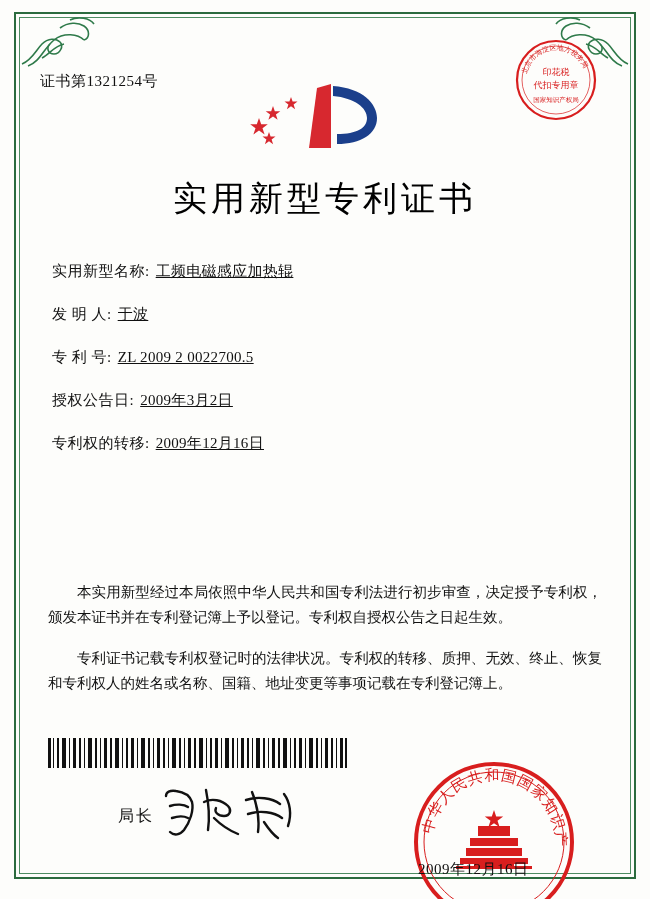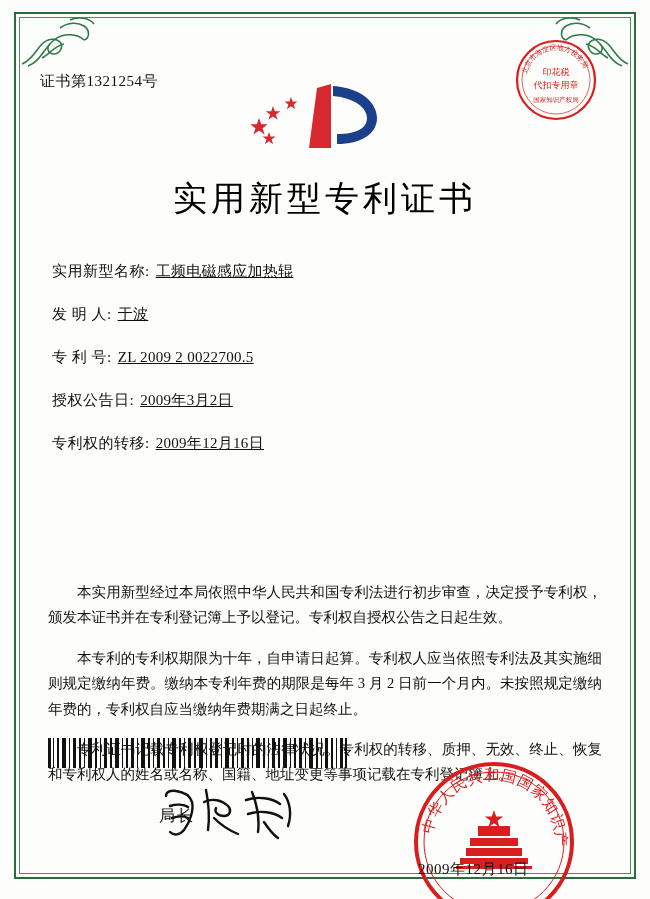--- a/index.html
+++ b/index.html
@@ -153,21 +153,20 @@
   .barcode svg { display: block; }
 
   
   .director {
     position: absolute;
     left: 118px;
     top: 806px;
     font-size: 16px;
     letter-spacing: 2px;
     color: #111;
-    margin-left: 41px;
   }
   .signature {
     position: absolute;
     left: 160px;
     top: 782px;
     width: 135px;
     height: 62px;
     color: #111;
   }
   .signature svg { display:block; }
@@ -271,21 +270,20 @@
       <span class="f-value">2009年3月2日</span>
     </div>
     <div class="field">
       <span class="f-label">专利权的转移:</span>
       <span class="f-value">2009年12月16日</span>
     </div>
   </div>
 
   <div class="paras">
     <p class="para">本实用新型经过本局依照中华人民共和国专利法进行初步审查，决定授予专利权，颁发本证书并在专利登记簿上予以登记。专利权自授权公告之日起生效。</p>
-    <p class="para">本专利的专利权期限为十年，自申请日起算。专利权人应当依照专利法及其实施细则规定缴纳年费。缴纳本专利年费的期限是每年 3 月 2 日前一个月内。未按照规定缴纳年费的，专利权自应当缴纳年费期满之日起终止。</p>
     <p class="para">专利证书记载专利权登记时的法律状况。专利权的转移、质押、无效、终止、恢复和专利权人的姓名或名称、国籍、地址变更等事项记载在专利登记簿上。</p>
   </div>
 
   <div class="barcode">
     <svg viewBox="0 0 300 30" preserveAspectRatio="none">
       <g fill="#111">
         <rect x="0" y="0" width="3" height="30"></rect>
           <rect x="5" y="0" width="1" height="30"></rect>
         <rect x="9" y="0" width="2" height="30"></rect>
           <rect x="14" y="0" width="4" height="30"></rect>

